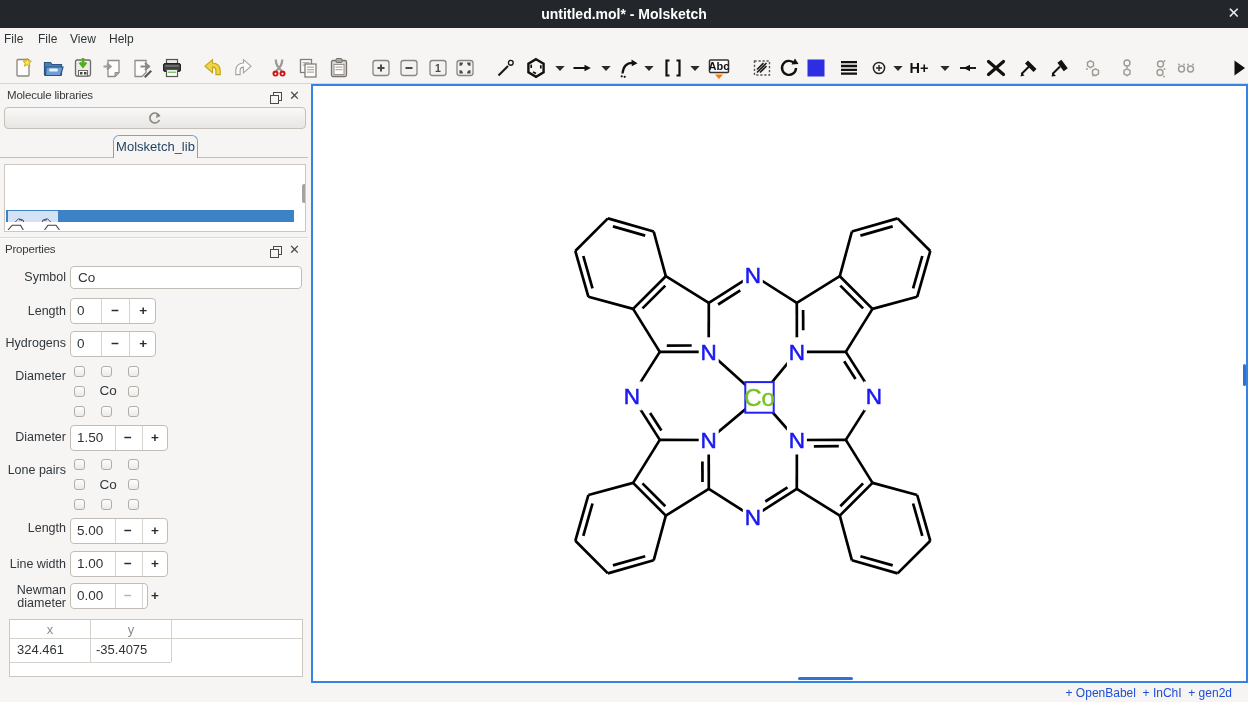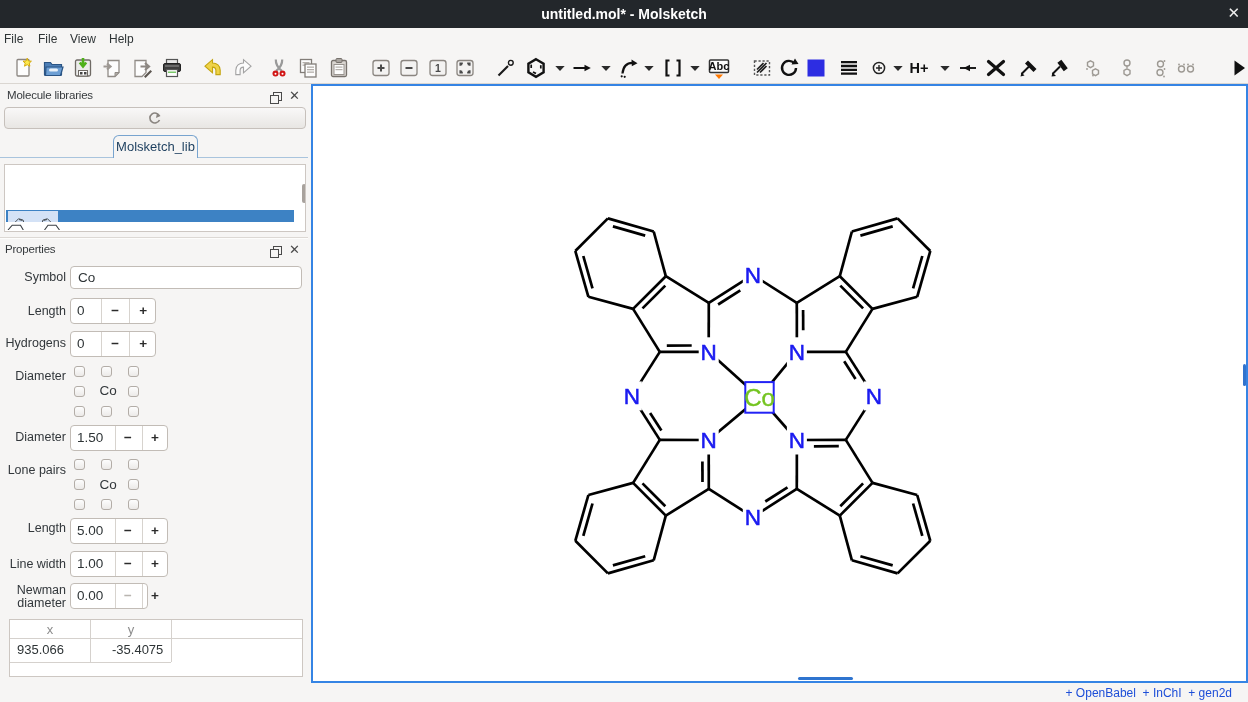--- a/index.html
+++ b/index.html
@@ -474,22 +474,22 @@
       <div class="m" style="left:43.5px; width:27.0px; color:#b9b5b0;">−</div>
       <div class="m" style="left:70.5px; width:27.0px;">+</div>
     </div>
 <div id="ptable">
       <div style="position:absolute; left:0; top:0; width:100%; height:19px; border-bottom:1px solid #d5d1cd;"></div>
       <div style="position:absolute; left:80.4px; top:0; width:1px; height:42px; background:#d5d1cd;"></div>
       <div style="position:absolute; left:160.8px; top:0; width:1px; height:42px; background:#d5d1cd;"></div>
       <div style="position:absolute; left:0; top:41.5px; width:160.8px; height:1px; background:#d5d1cd;"></div>
       <div style="position:absolute; left:0; top:2px; width:80px; text-align:center; color:#8c8c8c;">x</div>
       <div style="position:absolute; left:81px; top:2px; width:80px; text-align:center; color:#8c8c8c;">y</div>
-      <div style="position:absolute; left:7px; top:22px;">935.066</div>
-      <div style="position:absolute; left:102px; top:22px;">-35.4075</div>
+      <div style="position:absolute; left:7px; top:22px;">324.461</div>
+      <div style="position:absolute; left:86px; top:22px;">-35.4075</div>
     </div>
 </div>
 <div class="abs" id="canvas">
  <svg width="938" height="599" viewBox="0 0 938 599">
       <g stroke="#000" stroke-width="2.70" stroke-linecap="butt">
 <line x1="448.5" y1="313.4" x2="397.7" y2="267.8"></line>
 <line x1="397.7" y1="267.8" x2="397.8" y2="218.9"></line>
 <line x1="348.8" y1="267.9" x2="397.7" y2="267.8"></line>
 <line x1="355.8" y1="261.6" x2="380.7" y2="261.5"></line>
 <line x1="397.8" y1="218.9" x2="354.8" y2="192.2"></line>

